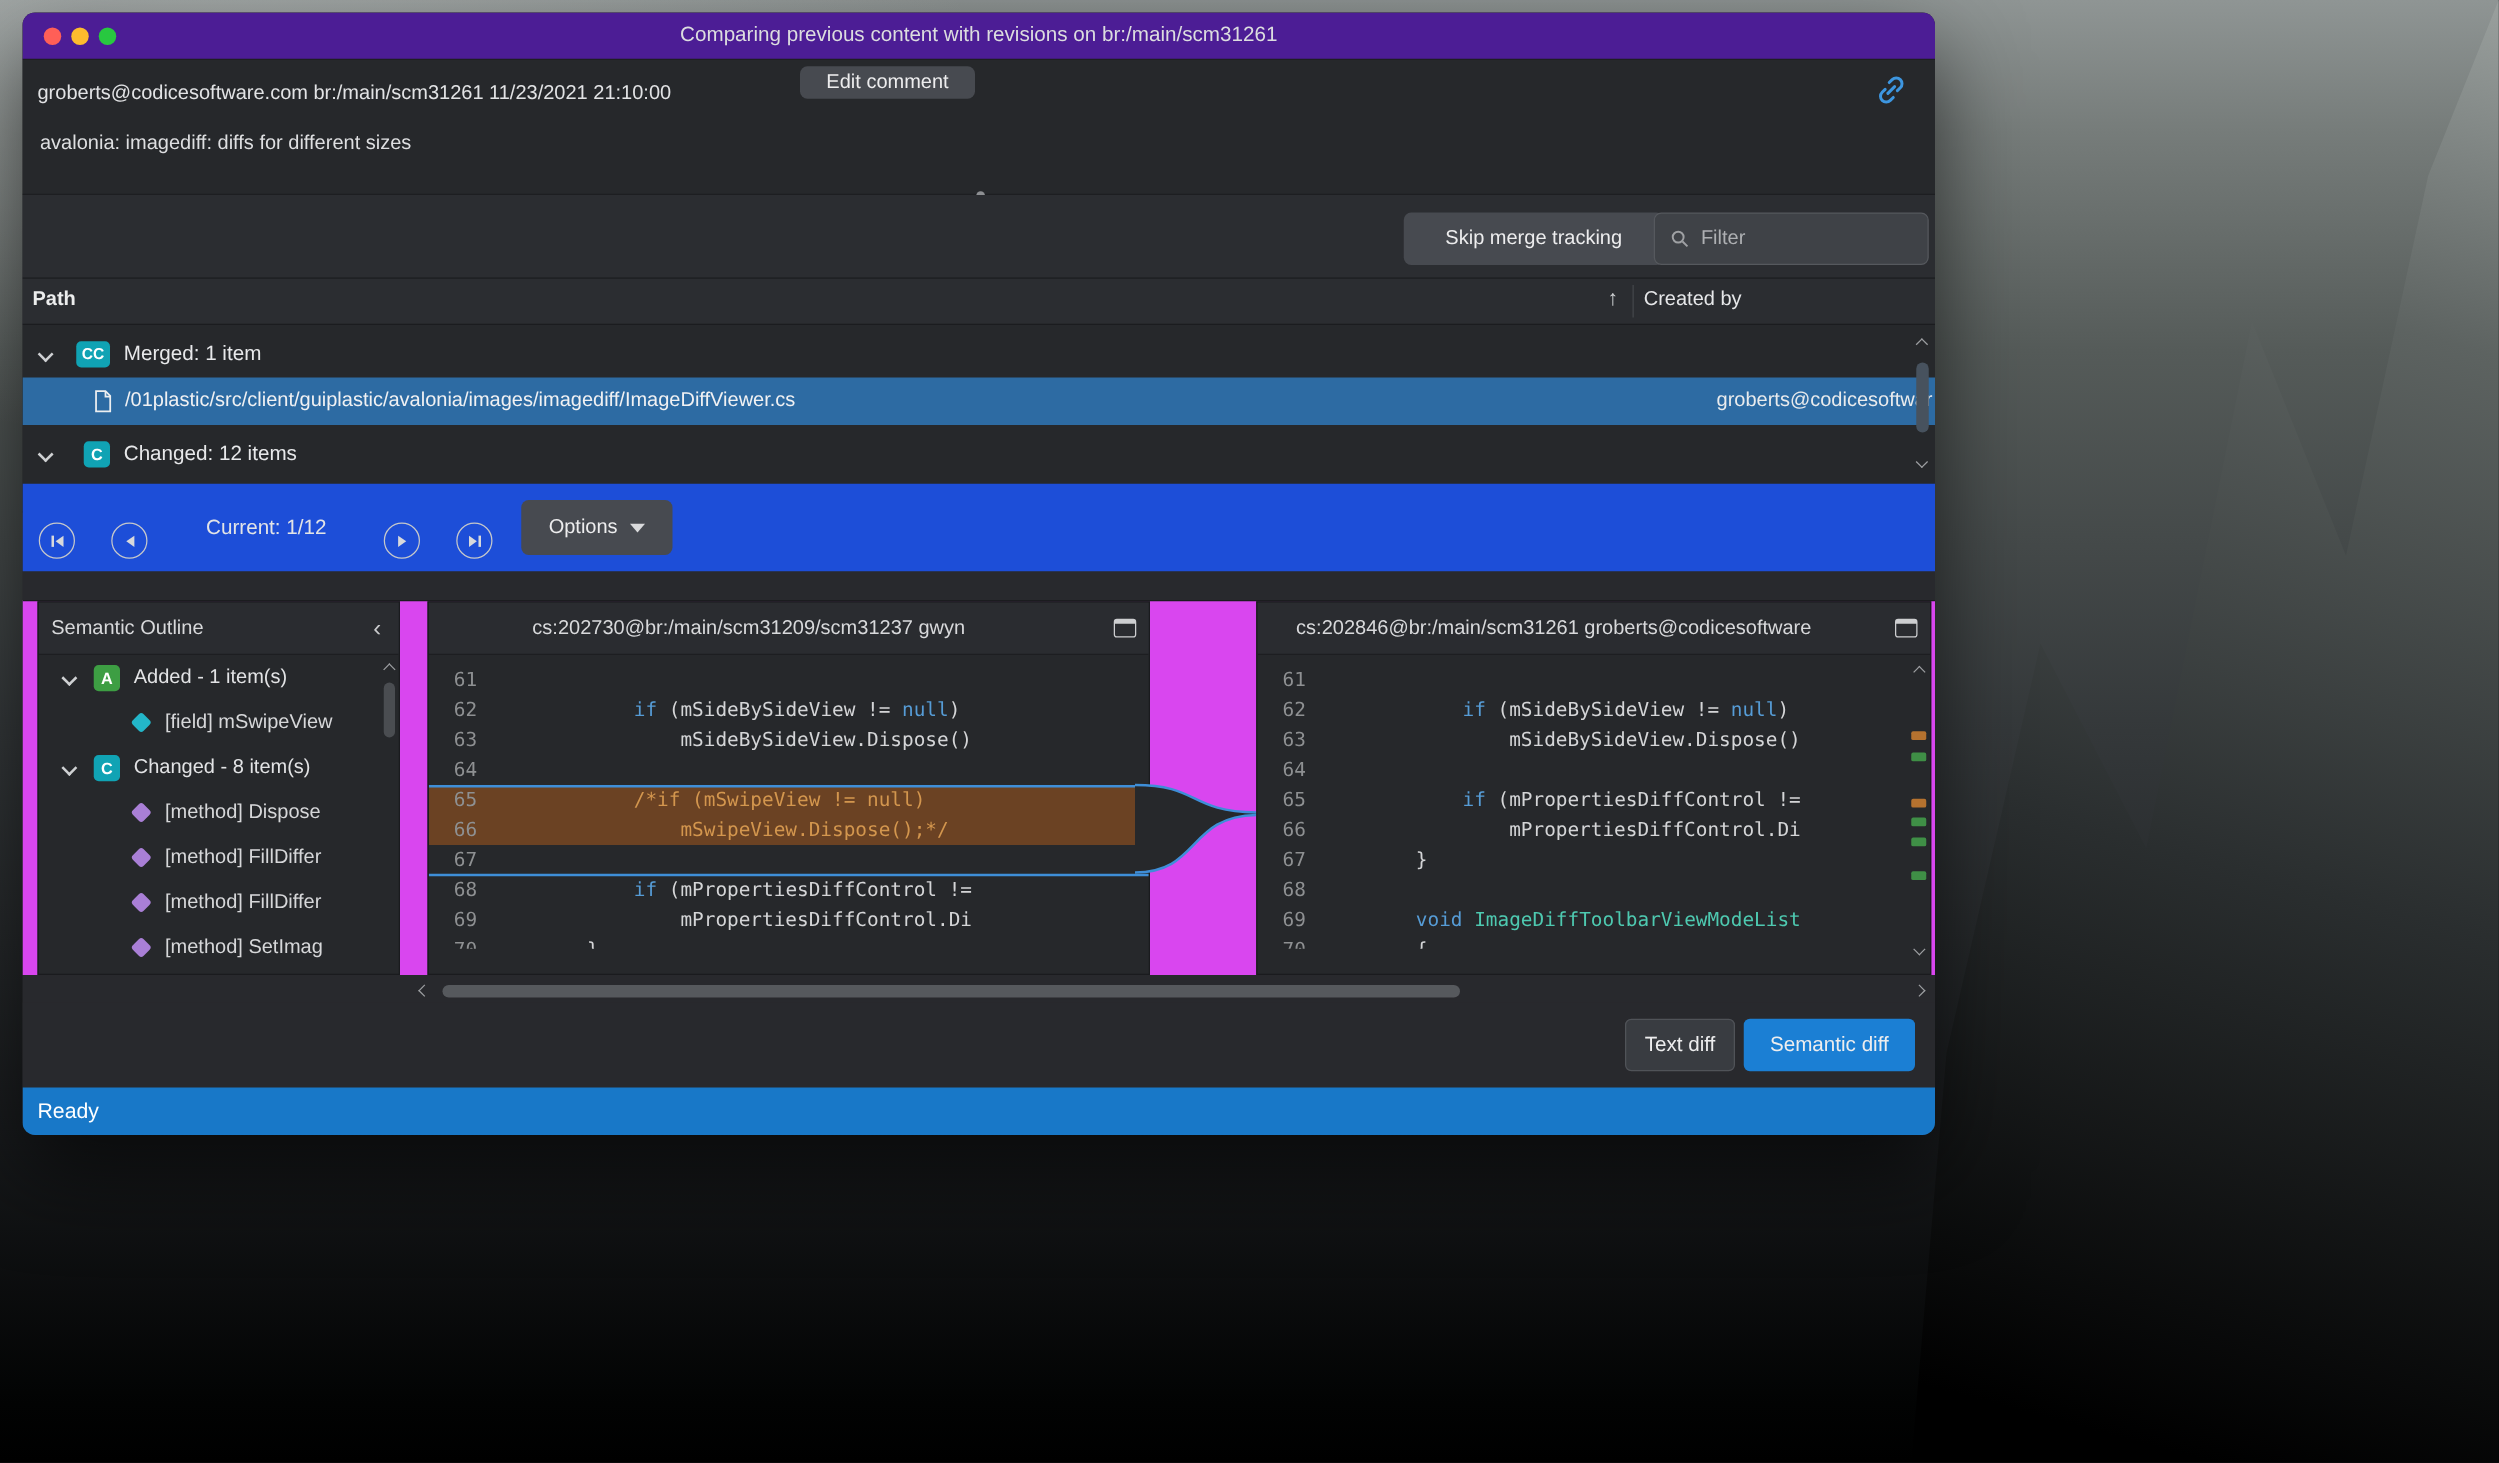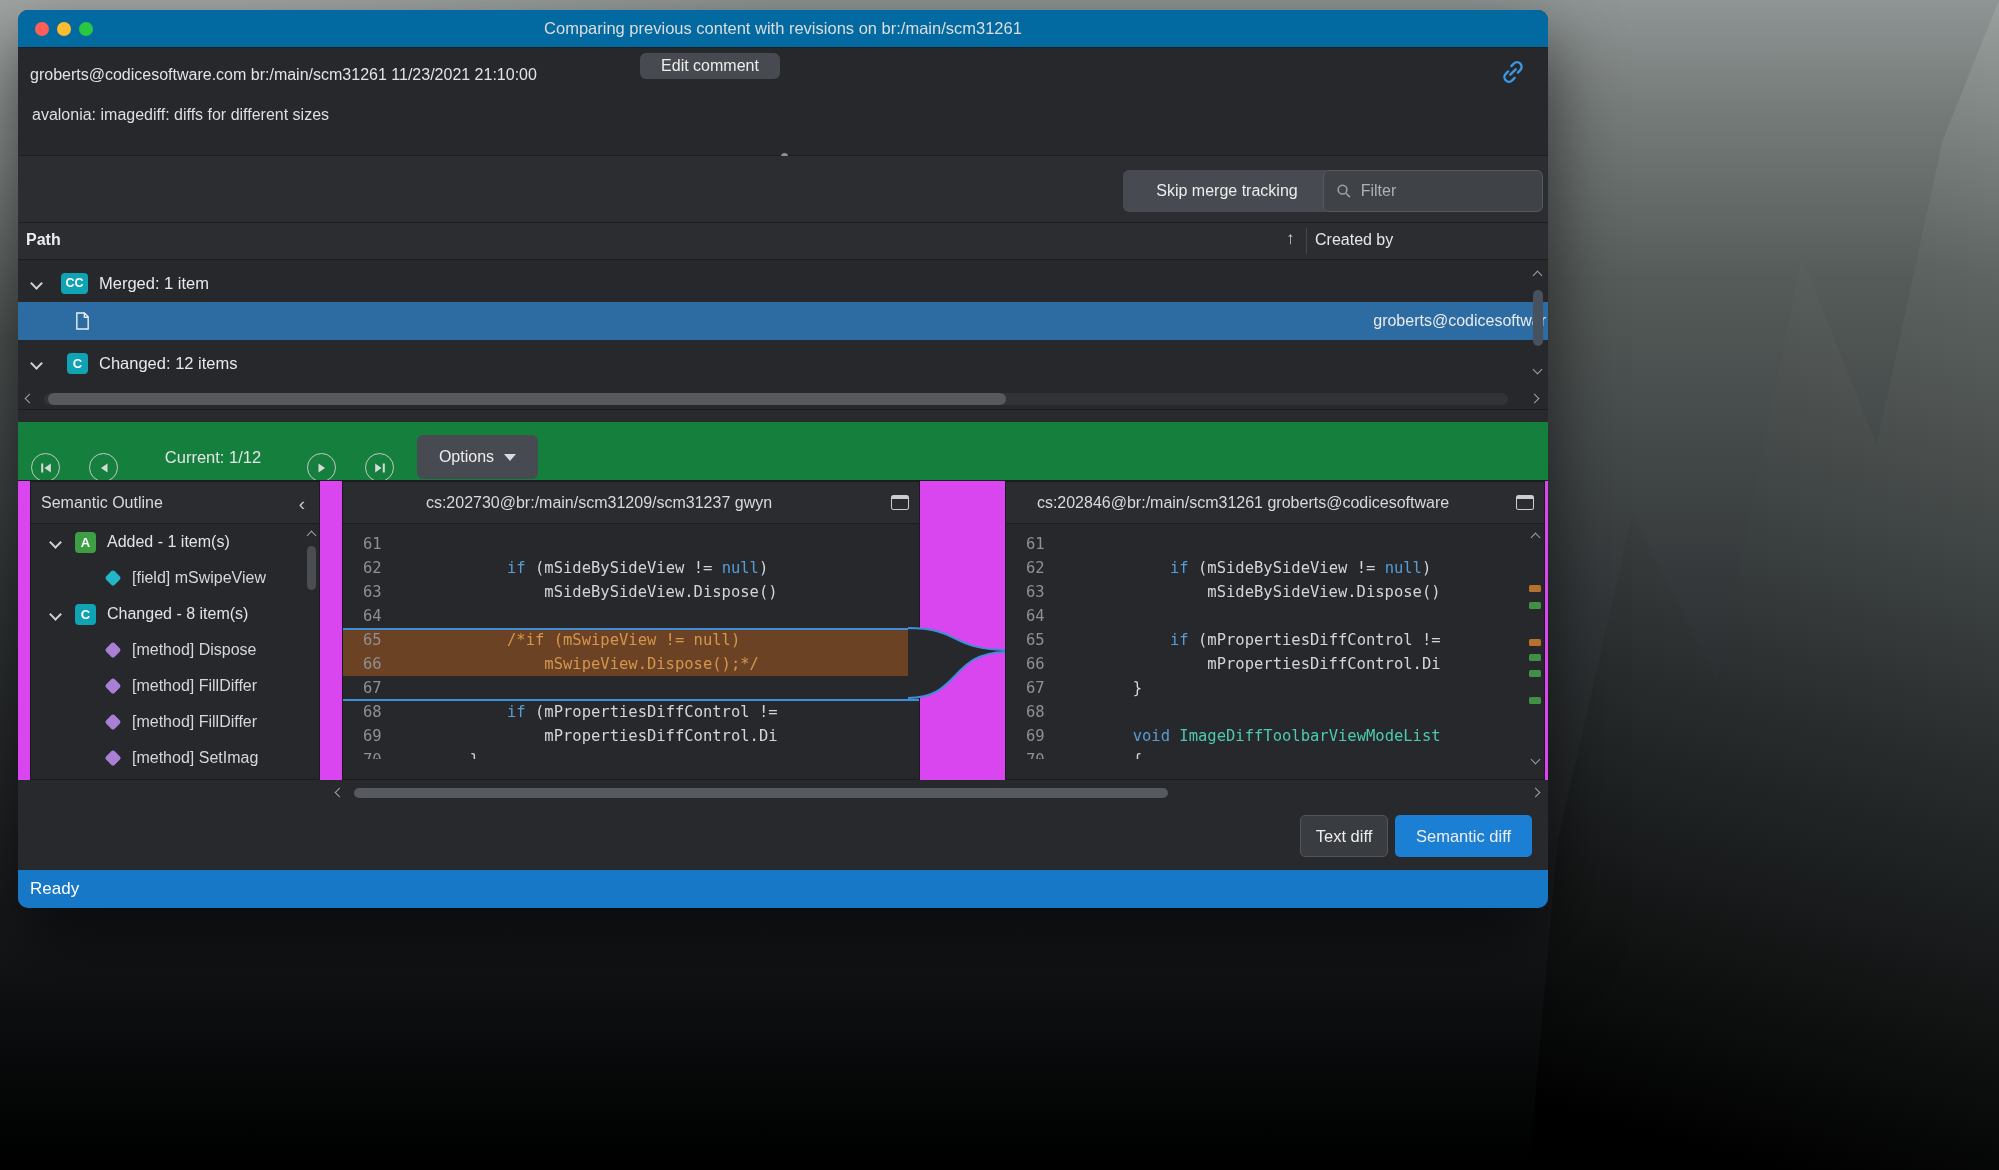--- a/index.html
+++ b/index.html
@@ -15,21 +15,21 @@
   .desktop .fog { position:absolute; left:0; top:0; width:40%; height:30%;
     background: radial-gradient(ellipse at 20% 20%, rgba(220,224,222,.35), transparent 70%); }
 
   
   .window { position:absolute; left:18px; top:10px; width:1530px; height:898px;
     background:#28292d; border-radius:10px; overflow:hidden; color:#d9dadb;
     box-shadow:0 30px 70px rgba(0,0,0,.6); font-size:16px; }
   .sec { position:absolute; left:0; right:0; }
 
   
-  .sec-title { top:0; height:38px; background:#0369a1; border-bottom:1px solid #1e1f22;
+  .sec-title { top:0; height:38px; background:#4c1d95; border-bottom:1px solid #1e1f22;
     display:flex; align-items:center; justify-content:center; }
   .lights { position:absolute; left:17px; top:12px; display:flex; gap:8px; }
   .light { width:14px; height:14px; border-radius:50%; }
   .light.r { background:#ff5f57; } .light.y { background:#febc2e; } .light.g { background:#28c840; }
   .wtitle { font-size:16.5px; color:#dcdddf; }
 
   
   .sec-comment { top:38px; height:108px; background:#26282b; border-bottom:1px solid #1d1e21; }
   .meta-text { position:absolute; left:12px; top:14px; line-height:25px; color:#e2e3e5; }
   .btn { background:#474a50; color:#ededee; border:none; border-radius:6px; font-size:16px;
@@ -82,21 +82,21 @@
   
   .vsb-chev { position:absolute; cursor:pointer; }
   .vsb-thumb { position:absolute; border-radius:5px; cursor:pointer; }
   .list-vthumb { right:5px; top:30px; width:10px; height:56px; background:#47525e; }
   .hscroll { position:absolute; }
   .hs-track { position:absolute; top:5px; height:12px; background:#313337; border-radius:6px; }
   .hs-thumb { position:absolute; top:5px; height:12px; background:#56595d; border-radius:6px; cursor:pointer; }
   .sec-listscroll { top:378px; height:22px; background:#26282b; border-bottom:1px solid #1b1c1f; }
 
   
-  .sec-nav { top:412px; height:70px; background:#15803d; }
+  .sec-nav { top:377px; height:70px; background:#1d4ed8; }
   .circ { position:absolute; top:31px; width:29px; height:29px; border:1.5px solid #c6c8ca;
     border-radius:50%; display:flex; align-items:center; justify-content:center; cursor:pointer; }
   .circ svg { fill:#d8d9db; }
   .cur-label { position:absolute; left:130px; top:0; width:130px; height:70px; display:flex;
     align-items:center; justify-content:center; color:#e3e4e6; font-size:16.5px; }
   .opt-btn { position:absolute; left:399px; top:13px; width:121px; height:44px; gap:10px; }
   .caret { width:0; height:0; border-left:6px solid transparent; border-right:6px solid transparent;
     border-top:7px solid #d9dadc; }
 
   
@@ -209,20 +209,21 @@
     <div class="lrow r1">
       <span class="chev down tree-chev"></span>
       <span class="badge cc">CC</span>
       <span class="tlabel">Merged: 1 item</span>
     </div>
     <div class="lrow r2">
       <svg class="file-ic" width="17" height="20" viewBox="0 0 18 20" fill="none" stroke="#eceef0" stroke-width="1.5">
         <path d="M3 1.5h8l4 4V18.5H3z"></path>
           <path d="M11 1.5V6h4"></path>
       </svg>
+      <span class="fpath">/01plastic/src/client/guiplastic/avalonia/images/imagediff/ImageDiffViewer.cs</span>
       <span class="fby">groberts@codicesoftwar</span>
     </div>
     <div class="lrow r3">
       <span class="chev down tree-chev"></span>
       <span class="badge c1">C</span>
       <span class="tlabel">Changed: 12 items</span>
     </div>
     <span class="chev up sm vsb-chev" style="right:7px; top:12px;"></span>
     <span class="vsb-thumb list-vthumb"></span>
     <span class="chev down sm vsb-chev" style="right:7px; top:106px;"></span>

